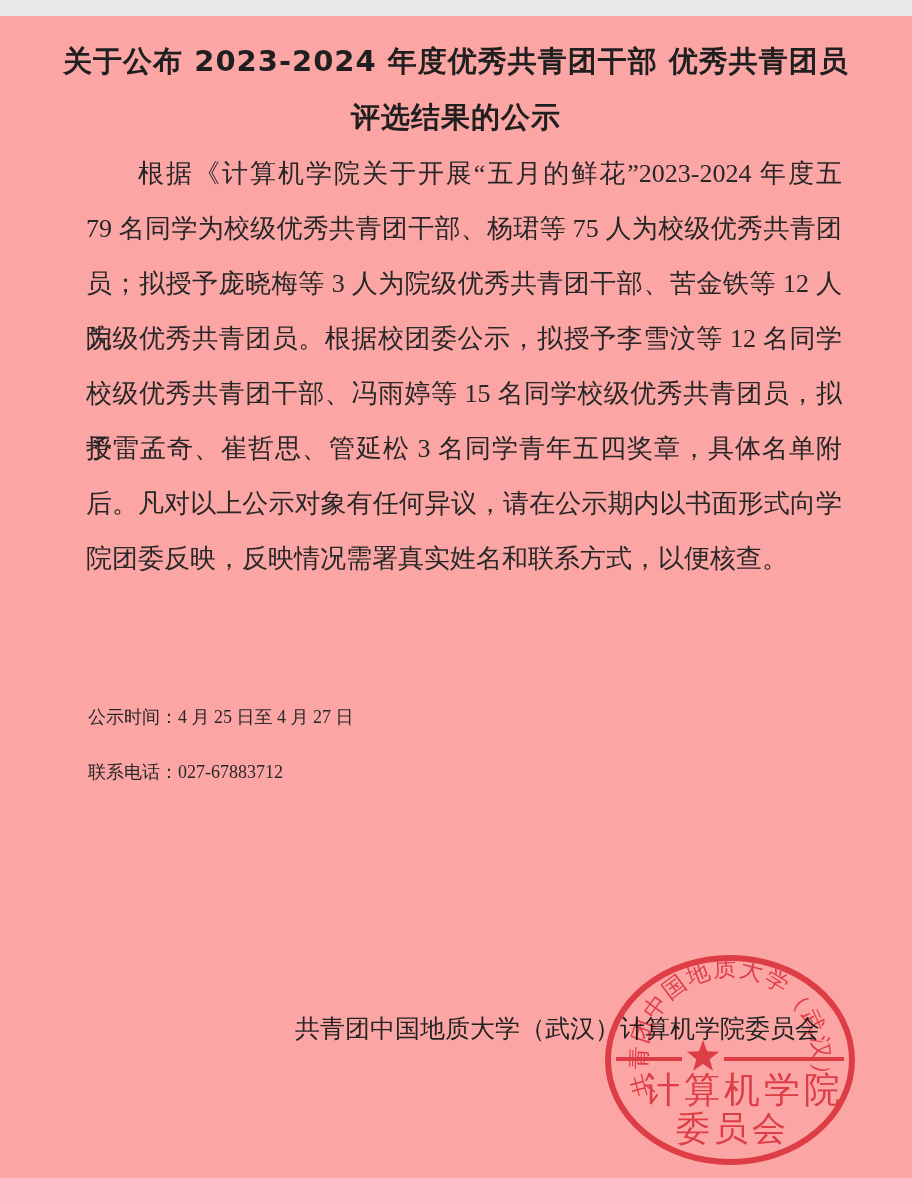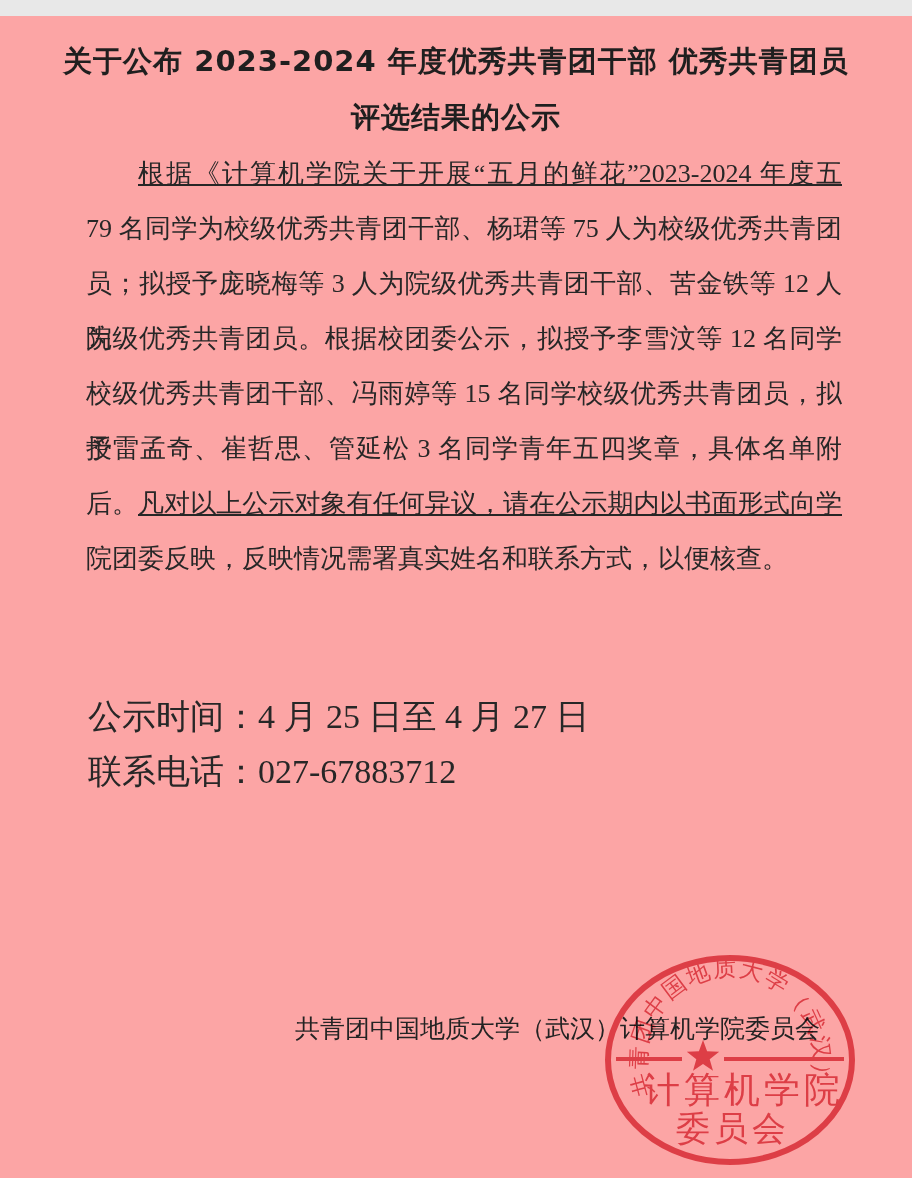--- a/index.html
+++ b/index.html
@@ -35,25 +35,25 @@
   .bline {
     height: 55px;
     line-height: 55px;
     font-size: 26px;
     color: #272727;
     text-align: justify;
     text-align-last: left;
     white-space: normal;
   }
   .bline.jl { text-align-last: justify; }
-  .bline.indent { text-indent: 52px; text-decoration: underline; }
+  .bline.indent { text-indent: 52px; }
   .info-line {
     position: absolute;
     left: 88px;
-    font-size: 34px;
+    font-size: 18px;
     line-height: 34px;
     color: #272727;
   }
   .info-line.period { top: 684px; }
   .info-line.phone  { top: 739px; }
   .sig-block {
     position: absolute;
     right: 92px;
     text-align: left;
     color: #232323;

